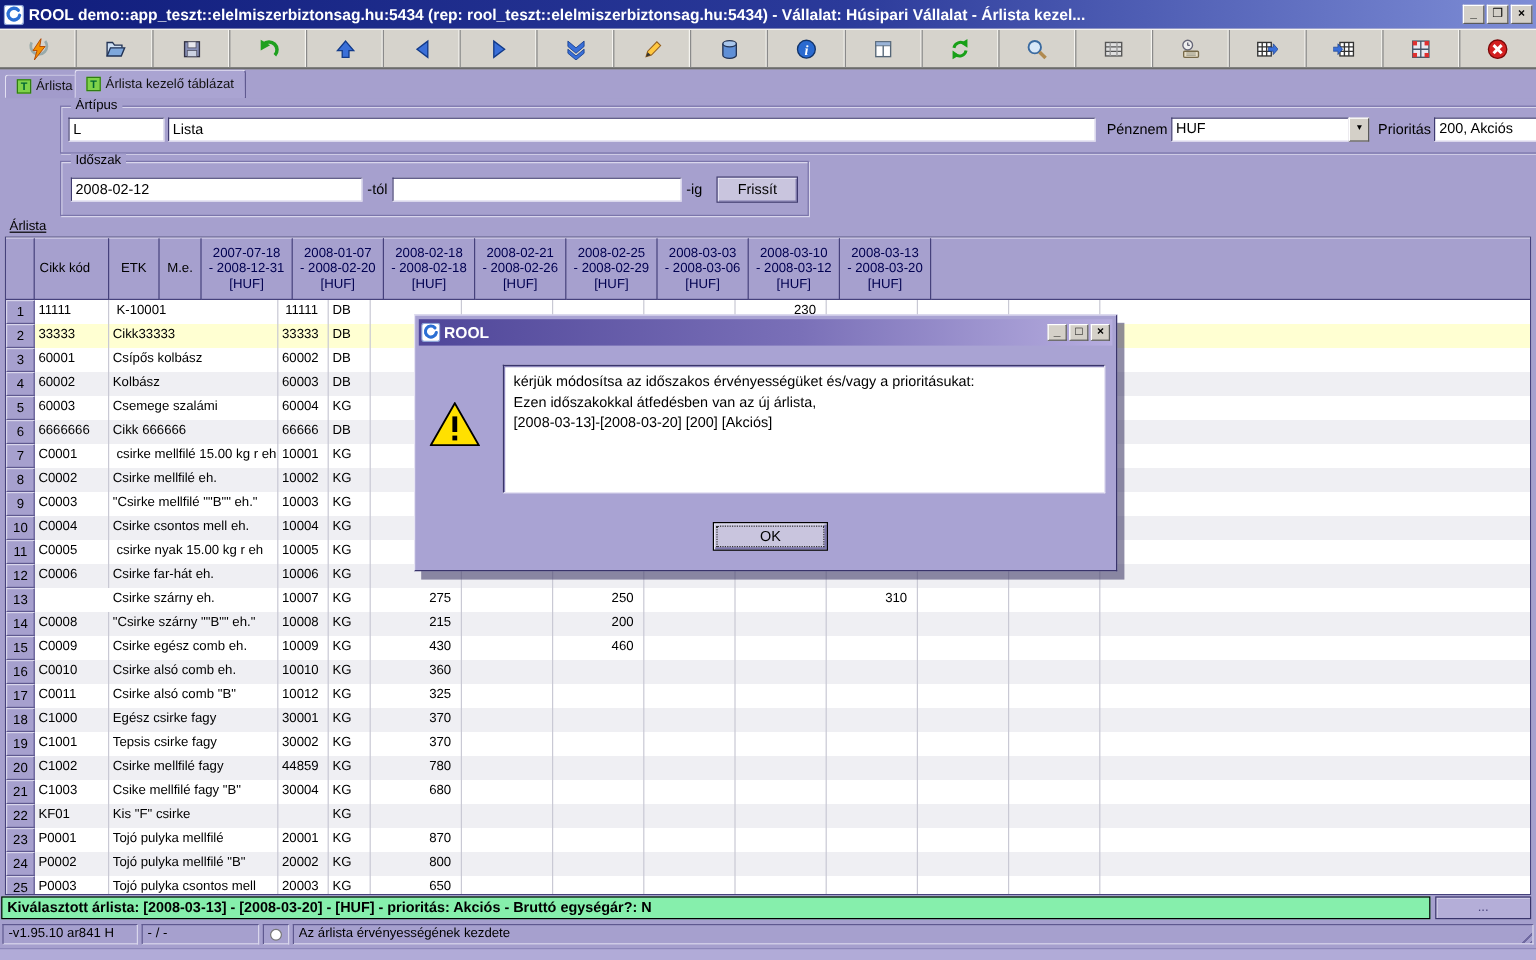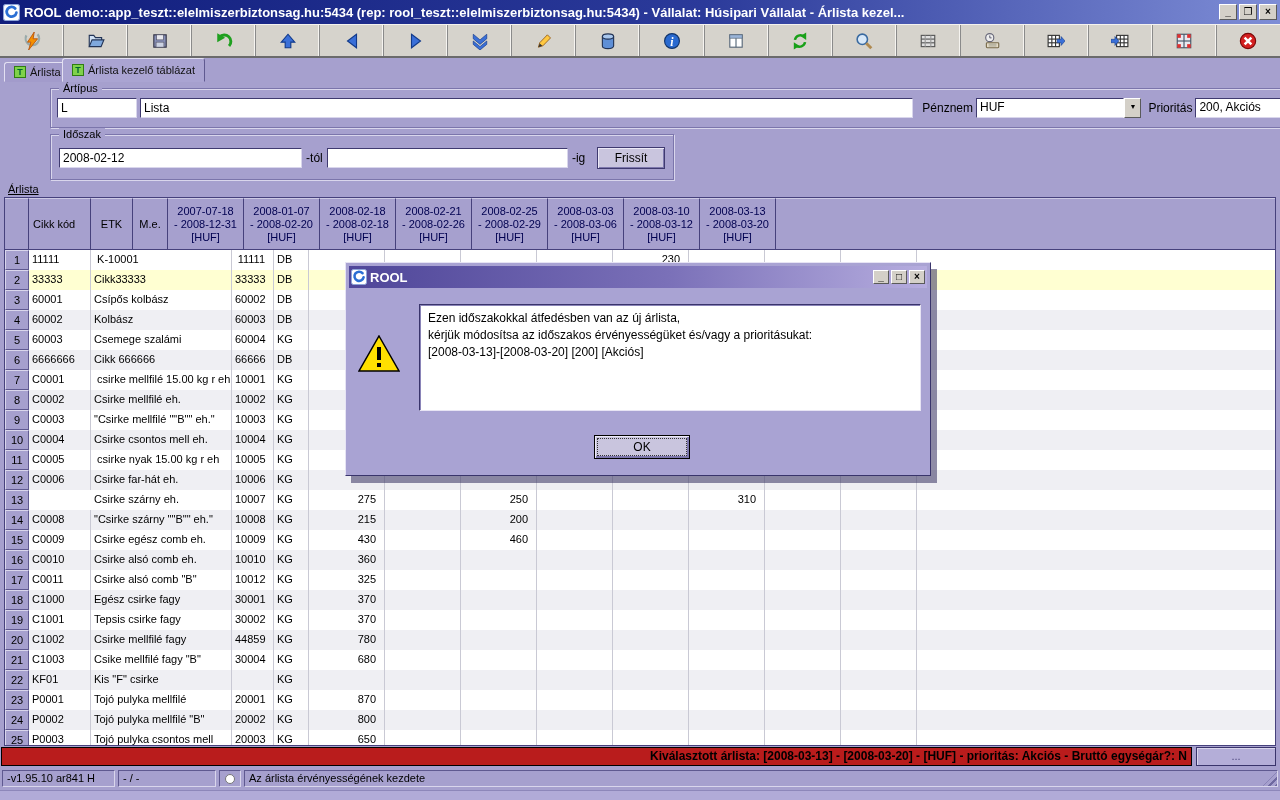--- a/index.html
+++ b/index.html
@@ -85,22 +85,22 @@
   .dlg-msg { position:absolute; left:73px; top:41px; width:502px; height:107px; background:#fff;
     border:1px solid; border-color:#39346b #e7e4f4 #e7e4f4 #39346b;
     box-shadow:inset 1px 1px 0 #8a84b8; padding:5px 8px; font-size:12px; line-height:17px; }
   .warnicon { position:absolute; left:12px; top:72px; width:42px; height:38px; }
   .okbtn { position:absolute; left:248px; top:172px; width:96px; height:24px;
     background:#c9c5de; border:1px solid #000; box-shadow:inset 1px 1px 0 #ece9f7, inset -2px -2px 0 #7d77ad;
     font-size:12px; text-align:center; line-height:22px; outline:1px dotted #333; outline-offset:-4px; }
 
   
   .selstrip { position:absolute; left:0; top:746px; width:1280px; height:21px; background:#a6a0ce; }
-  .selbox { position:absolute; left:1px; top:1px; width:1191px; height:19px; background:#b91c1c;
-    border:1px solid #000; font-weight:bold; font-size:12px; line-height:17px; padding:0 4px; white-space:nowrap;text-align:right; }
+  .selbox { position:absolute; left:1px; top:1px; width:1191px; height:19px; background:#86efac;
+    border:1px solid #000; font-weight:bold; font-size:12px; line-height:17px; padding:0 4px; white-space:nowrap; }
   .morebtn { position:absolute; left:1196px; top:1px; width:80px; height:19px; background:#b4aed8;
     border:1px solid #39346b; box-shadow:inset 1px 1px 0 #d9d6ec; color:#4c477e;
     text-align:center; line-height:16px; font-size:11px; }
   .statusbar { position:absolute; left:0; top:769px; width:1280px; height:19px; background:#a6a0ce; display:flex; gap:3px; padding:1px 2px; }
   .spanel { border:1px solid; border-color:#5f5990 #d9d6ec #d9d6ec #5f5990; font-size:11px;
     line-height:15px; padding:0 4px; white-space:nowrap; overflow:hidden; }
   .sp1 { width:113px; } .sp2 { width:98px; } .sp3 { width:22px; display:flex; align-items:center; justify-content:center; }
   .sp4 { flex:1; position:relative; }
   .radio { width:10px; height:10px; border-radius:50%; background:#fff; border:1px solid #777; }
   .grip { position:absolute; right:0; bottom:0; width:14px; height:14px;
@@ -783,22 +783,22 @@
       </span>
     </div>
     <span class="warnicon">
       <svg viewBox="0 0 42 38">
           <polygon points="21,1 41,36 1,36" fill="#ffe000" stroke="#000" stroke-width="1.5"></polygon>
           <rect x="19" y="12" width="4" height="13" fill="#000"></rect>
           <rect x="19" y="28" width="4" height="4" fill="#000"></rect>
         </svg>
     </span>
     <div class="dlg-msg" id="dlgmsg">
+        <div>kérjük módosítsa az időszakos érvényességüket és/vagy a prioritásukat:</div>
         <div>Ezen időszakokkal átfedésben van az új árlista,</div>
-        <div>kérjük módosítsa az időszakos érvényességüket és/vagy a prioritásukat:</div>
         <div>[2008-03-13]-[2008-03-20] [200] [Akciós]</div>
       </div>
     <div class="okbtn">OK</div>
   </div>
 
   <div class="selstrip">
     <div class="selbox">Kiválasztott árlista: [2008-03-13]  -  [2008-03-20] - [HUF] - prioritás: Akciós  - Bruttó egységár?: N</div>
     <div class="morebtn">...</div>
   </div>
 

